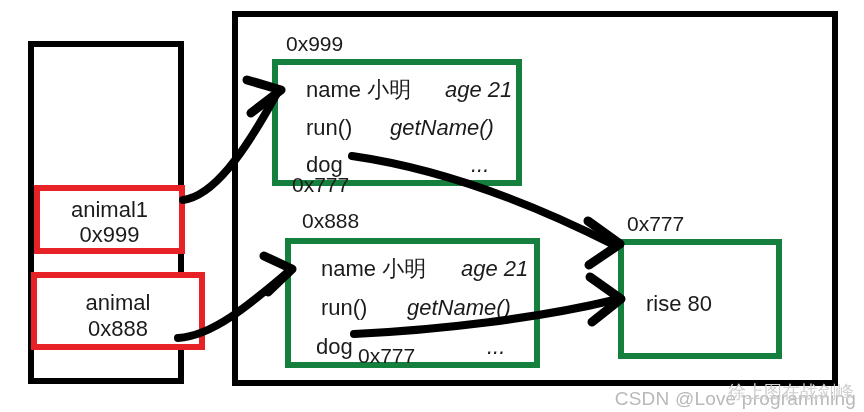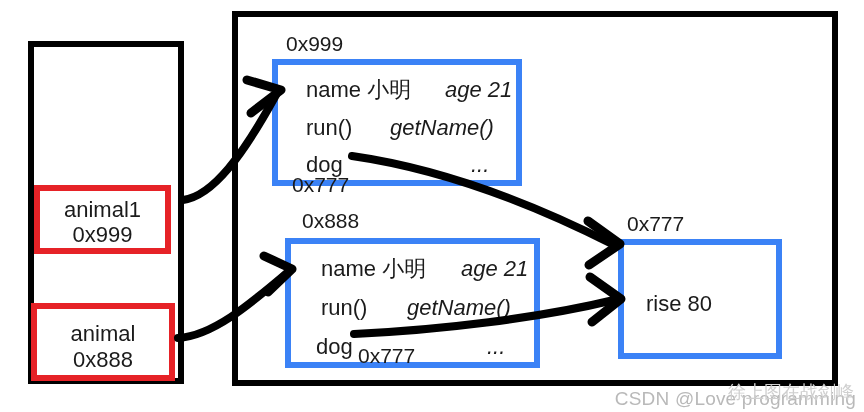--- a/index.html
+++ b/index.html
@@ -49,43 +49,43 @@
   
   #stack-frame {
     left: 28px;
     top: 41px;
     width: 156px;
     height: 343px;
   }
   #stack-slot-animal1 {
     left: 34px;
     top: 185px;
-    width: 137px;
+    width: 151px;
     height: 69px;
   }
   #stack-slot-animal {
     left: 31px;
-    top: 303px;
-    width: 144px;
+    top: 272px;
+    width: 174px;
     height: 78px;
   }
 
   
   #heap-frame {
     left: 232px;
     top: 11px;
     width: 606px;
     height: 375px;
   }
 
   
   .obj-box {
     position: absolute;
     box-sizing: border-box;
-    border: 6px solid #3b82f6;
+    border: 6px solid #15803d;
     background: #ffffff;
   }
   .obj-row {
     position: absolute;
     left: 0;
     width: 100%;
     font-size: 22px;
     color: #1b1b1b;
     white-space: nowrap;
     line-height: 1;

